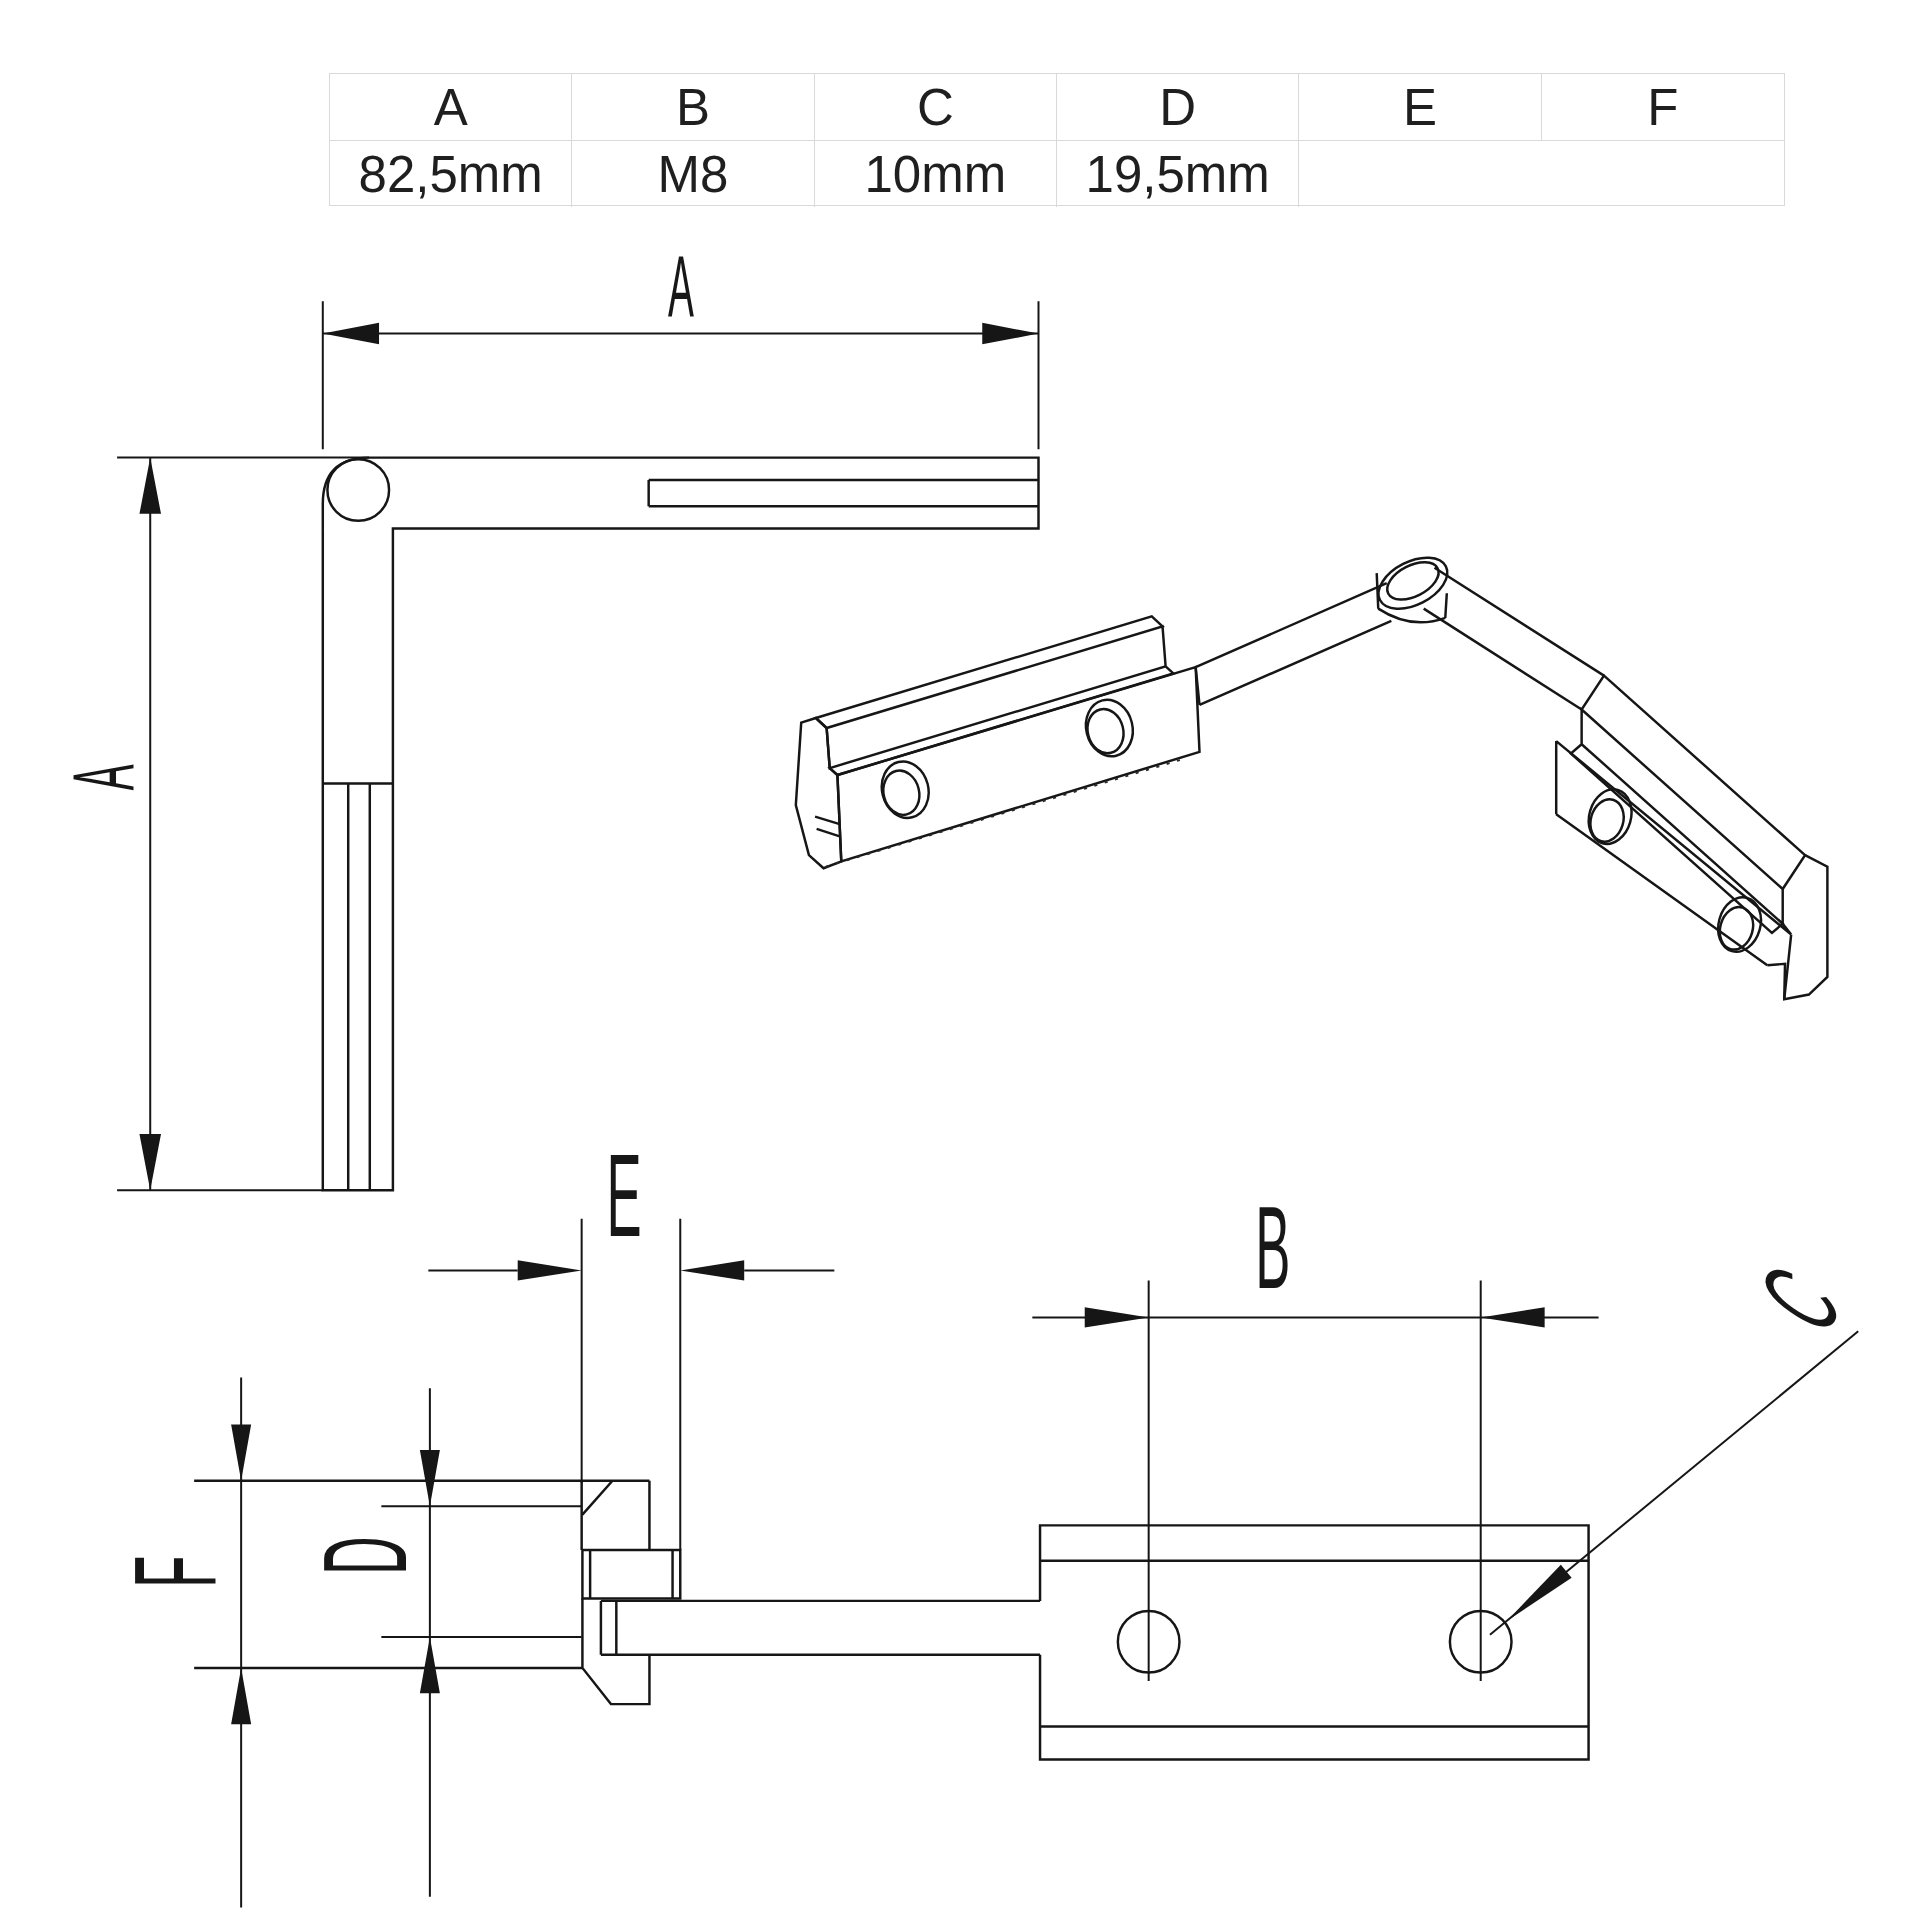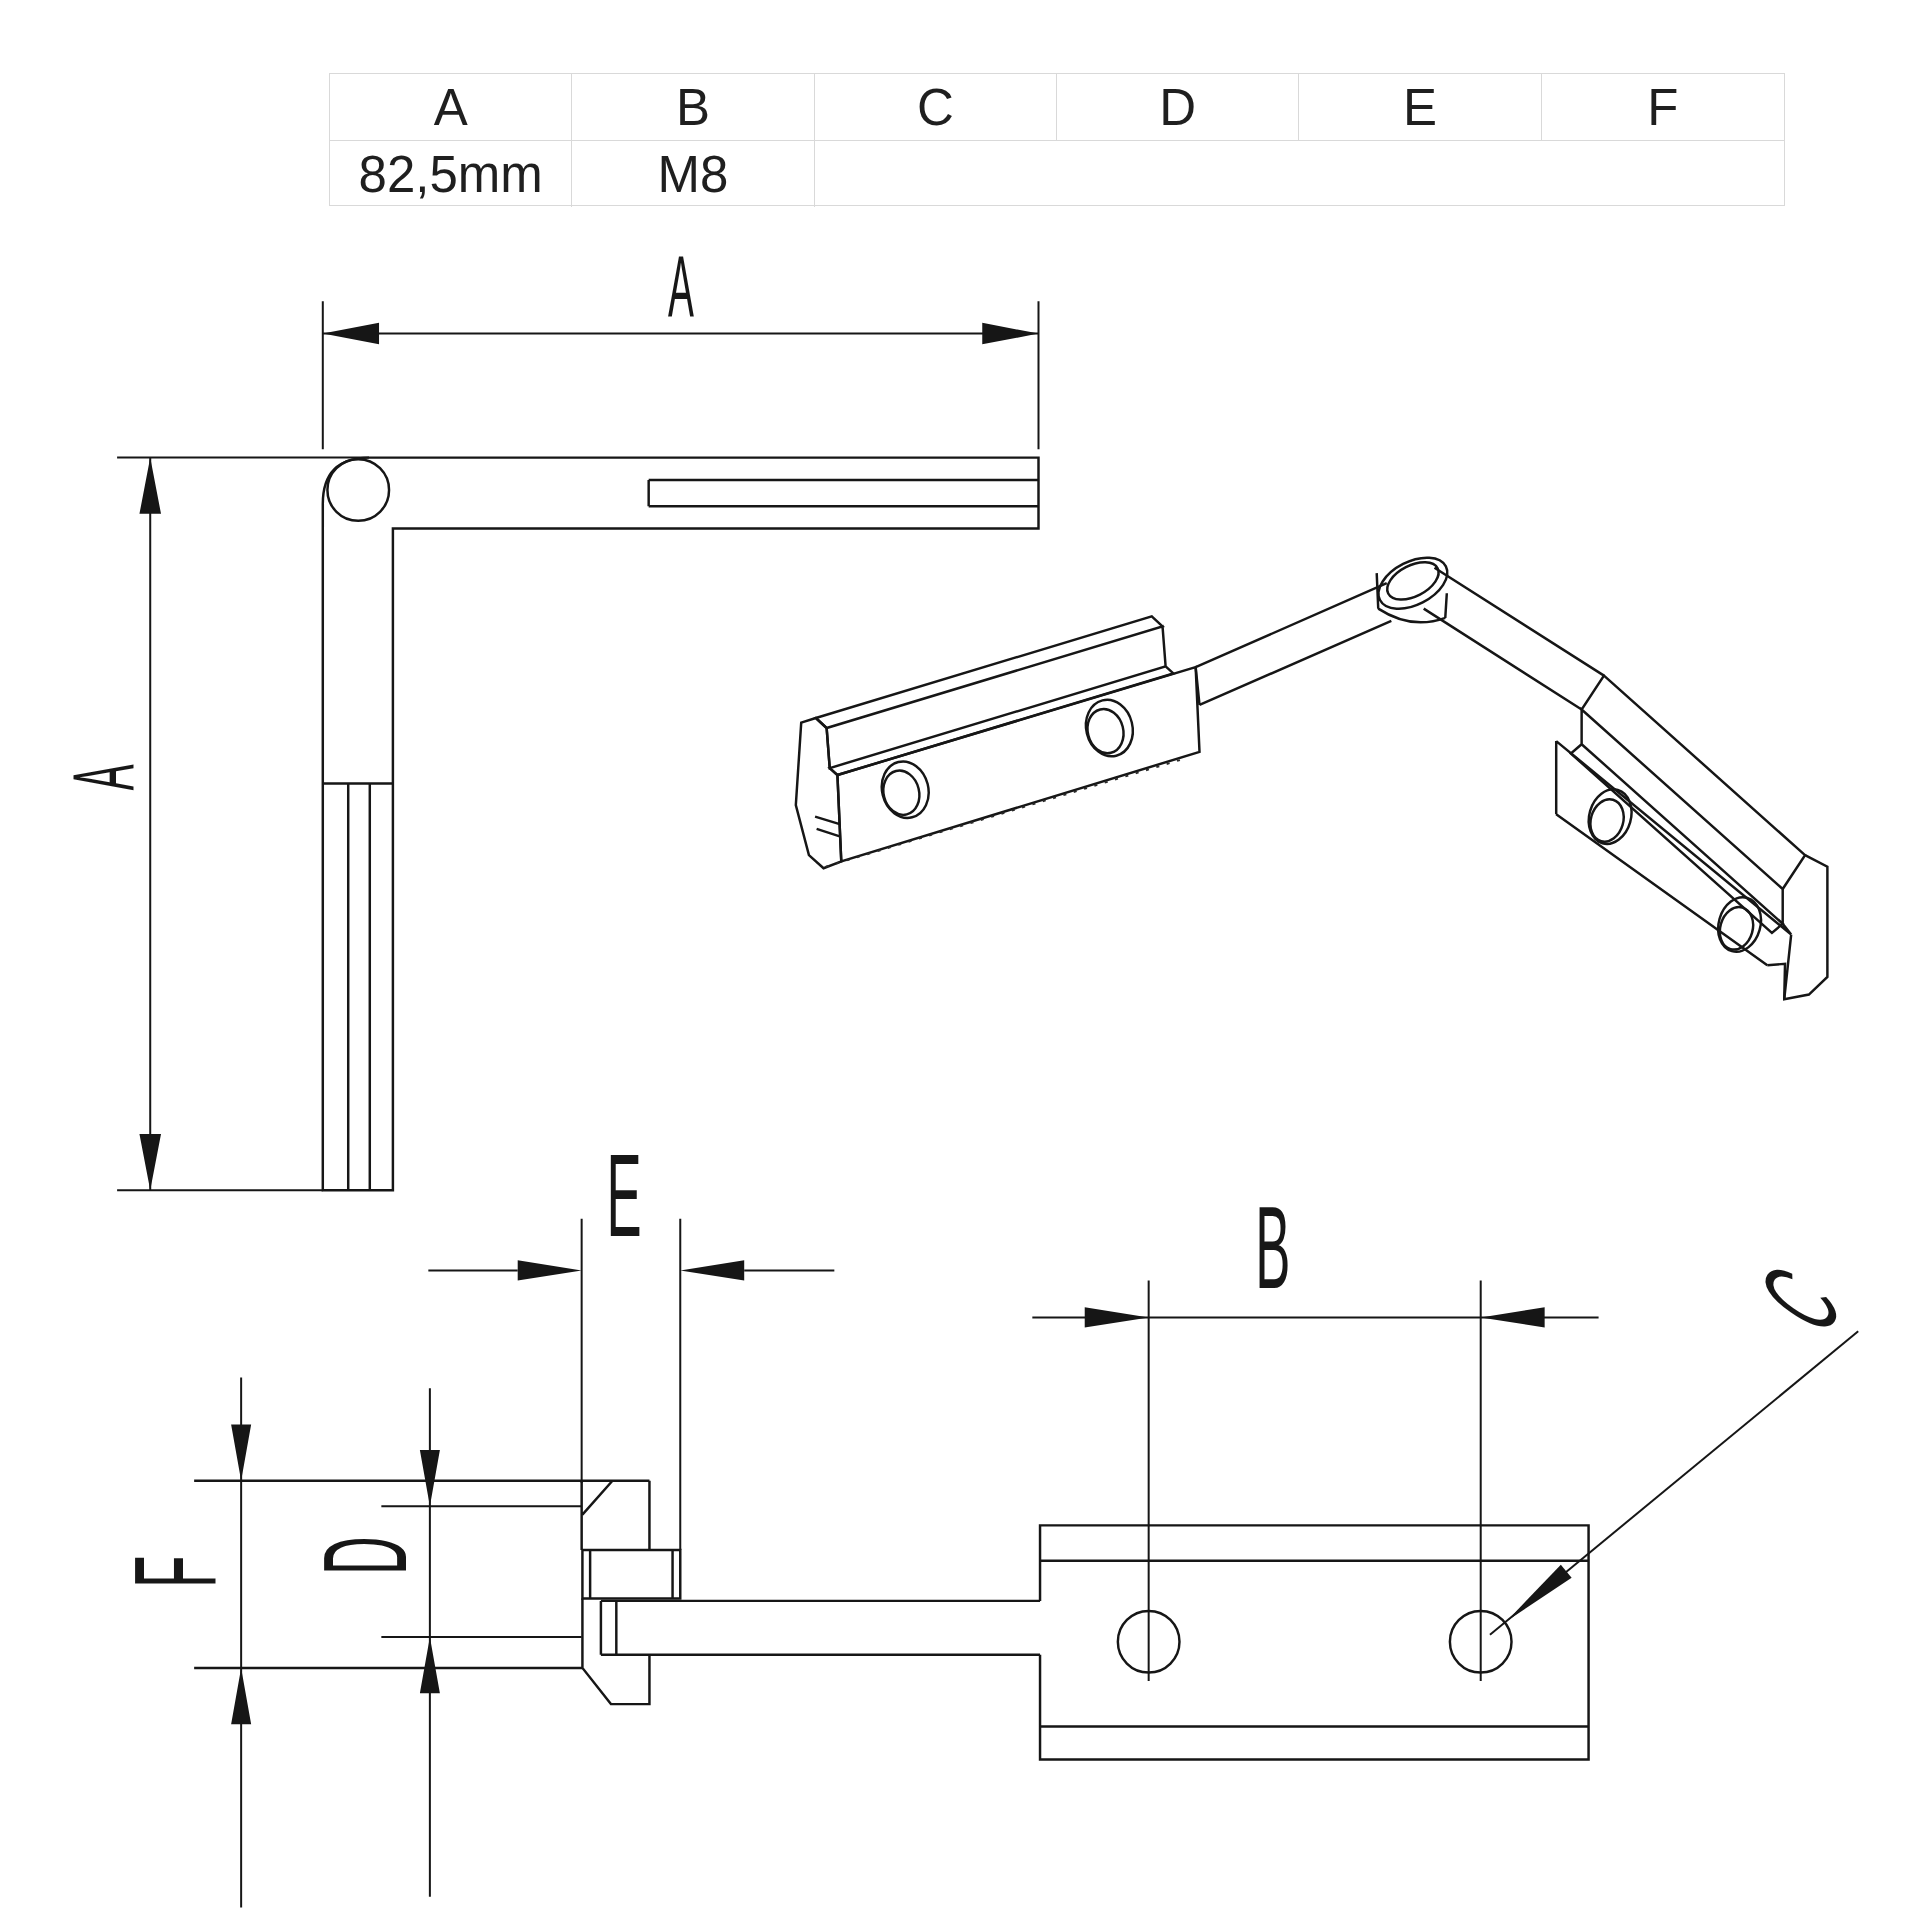--- a/index.html
+++ b/index.html
@@ -33,20 +33,22 @@
 
   <div class="spec-table">
     <div class="cell head">A</div>
     <div class="cell head">B</div>
     <div class="cell head">C</div>
     <div class="cell head">D</div>
     <div class="cell head">E</div>
     <div class="cell head">F</div>
     <div class="cell val">82,5mm</div>
     <div class="cell val">M8</div>
+    <div class="cell val">10mm</div>
+    <div class="cell val">19,5mm</div>
   </div>
 
   <svg width="1926" height="1926" viewBox="0 0 2500 2500">
 
     <g>
       <path class="ln" d="M 419,1545 L 419,654 Q 419,594 479,594 L 1348,594 L 1348,686 L 510,686 L 510,1545 Z"></path>
       <circle class="ln" cx="465" cy="636" r="40"></circle>
       <path class="ln" d="M 842,623 L 1348,623 M 842,657 L 1348,657 M 842,623 L 842,657
                M 419,1017 L 510,1017 M 452,1017 L 452,1545 M 480,1017 L 480,1545"></path>
 

